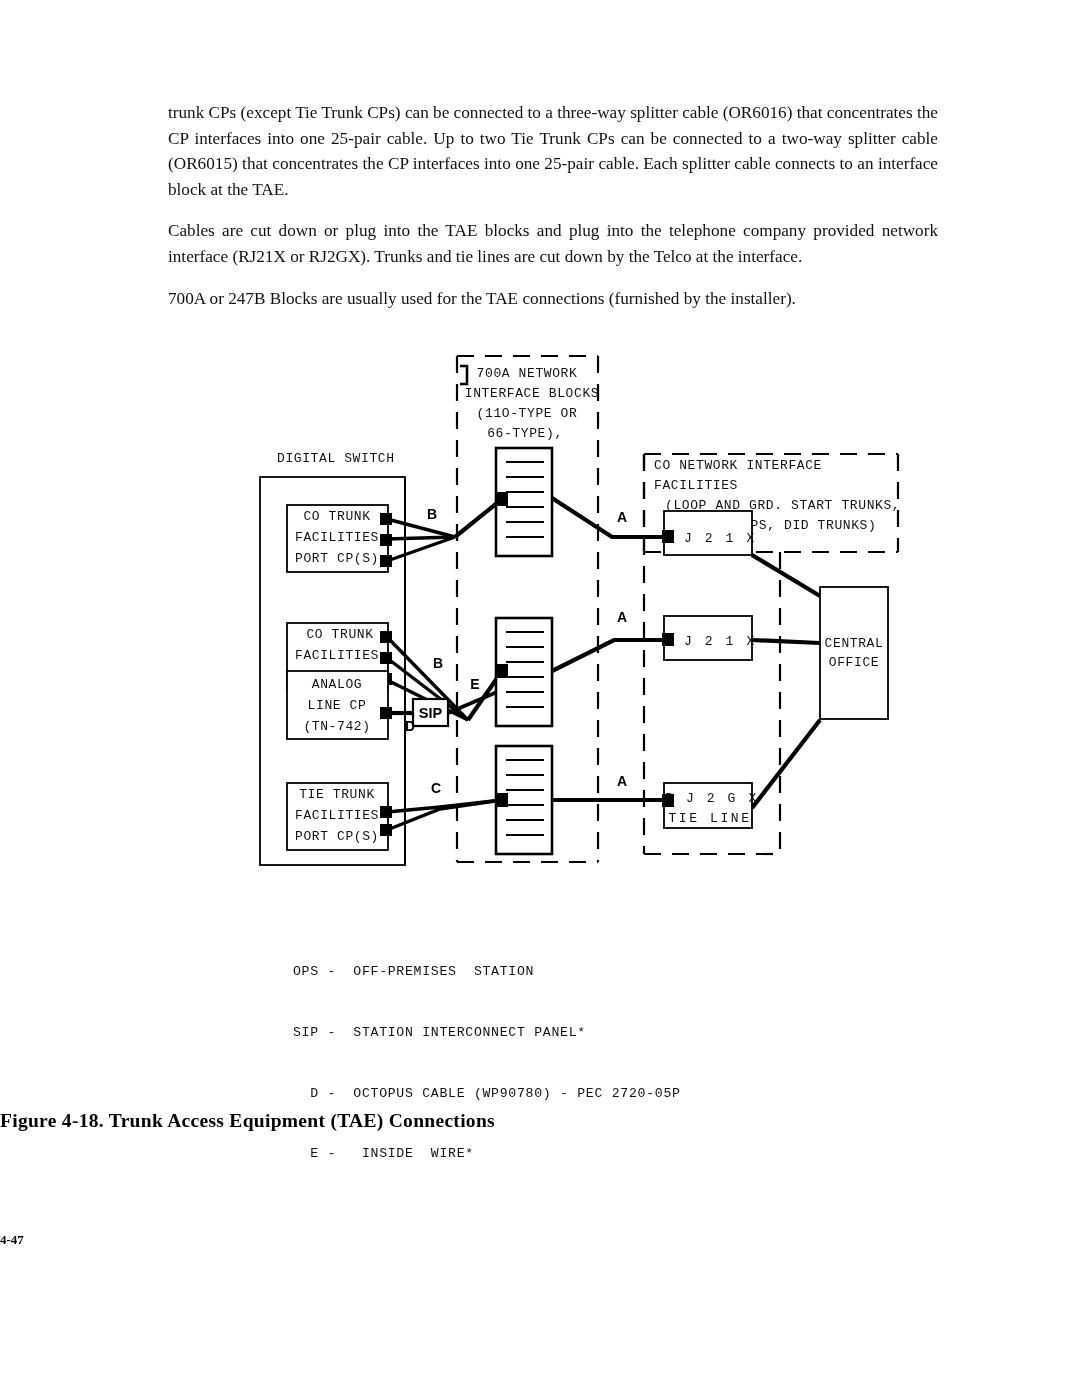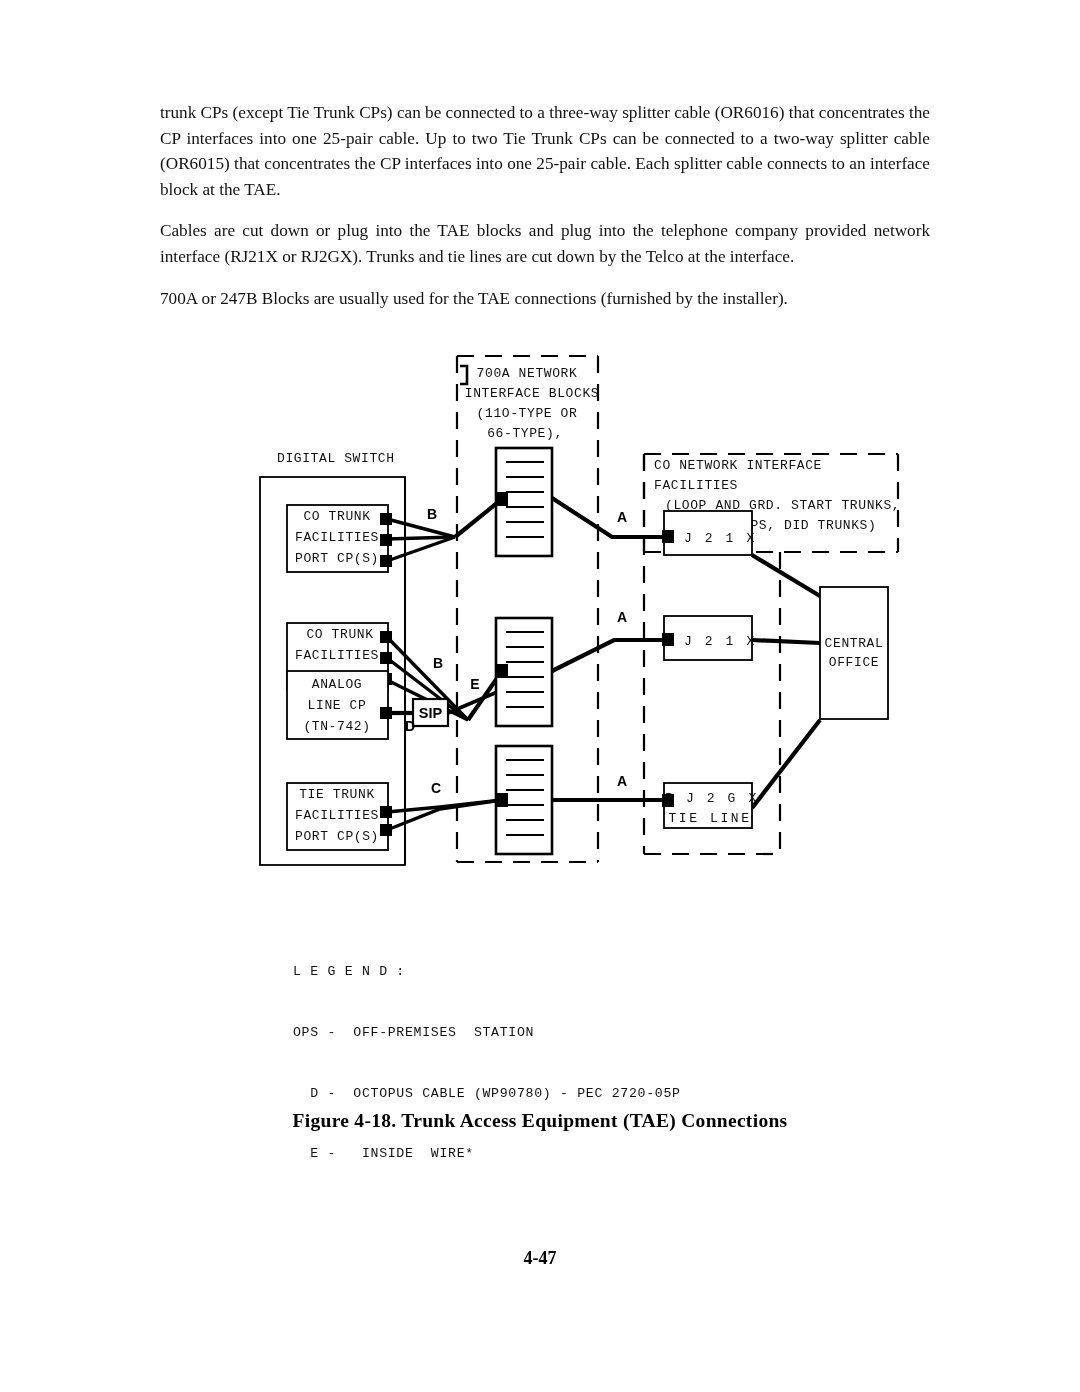--- a/index.html
+++ b/index.html
@@ -63,36 +63,35 @@
     color: #111;
   }
   #legend .lrow { white-space: pre; }
 
   
   #figure-caption {
     position: absolute;
     left: 0;
     top: 1110px;
     width: 1080px;
-    text-align: center;
+    text-align: left;
     font-family: "Liberation Serif", "DejaVu Serif", serif;
     font-weight: bold;
     font-size: 19.5px;
     letter-spacing: 0.3px;
   }
   #page-folio {
     position: absolute;
     left: 0;
     top: 1232px;
     width: 1080px;
-    text-align: center;
+    text-align: left;
     font-family: "Liberation Serif", "DejaVu Serif", serif;
     font-weight: bold;
-    font-size: 18px;
-    margin-top: 16px;
+    font-size: 13px;
   }
   
   text.mono {
     font-family: "Liberation Mono", "DejaVu Sans Mono", monospace;
     font-size: 13px;
     letter-spacing: 0.6px;
     fill: #111;
   }
   text.mono.wide { letter-spacing: 2.6px; }
   text.bold-lbl {
@@ -106,21 +105,21 @@
     font-size: 14.5px;
     font-weight: bold;
     fill: #000;
   }
 </style>
 </head>
 <body>
 
 <div class="page">
 
-  <div class="prose" style="top:100px;">
+  <div class="prose" style="top:100px;margin-left:8px;">
     <p>trunk CPs (except Tie Trunk CPs) can be connected to a three-way splitter cable (OR6016) that concentrates the CP interfaces into one 25-pair cable. Up to two Tie Trunk CPs can be connected to a two-way splitter cable (OR6015) that concentrates the CP interfaces into one 25-pair cable. Each splitter cable connects to an interface block at the TAE.</p>
     <p>Cables are cut down or plug into the TAE blocks and plug into the telephone company provided network interface (RJ21X or RJ2GX). Trunks and tie lines are cut down by the Telco at the interface.</p>
     <p class="last">700A or 247B Blocks are usually used for the TAE connections (furnished by the installer).</p>
   </div>
 
   <div id="figure-area">
     <svg id="figure-svg" width="1080" height="600" viewBox="0 0 1080 600" xmlns="http://www.w3.org/2000/svg">
 
       <g>
         <path d="M 421 26 L 562 26" fill="none" stroke="#000" stroke-width="2.2" stroke-dasharray="17 11"></path>
@@ -329,22 +328,22 @@
       <text class="bold-lbl" x="374" y="401" text-anchor="middle">D</text>
       <text class="bold-lbl" x="439" y="359" text-anchor="middle">E</text>
       <text class="bold-lbl" x="586" y="192" text-anchor="middle">A</text>
       <text class="bold-lbl" x="586" y="292" text-anchor="middle">A</text>
       <text class="bold-lbl" x="586" y="456" text-anchor="middle">A</text>
 
     </svg>
   </div>
 
   <div id="legend">
-    <div class="lrow">L E G E N D :</div>
     <div class="lrow">OPS -  OFF-PREMISES  STATION</div>
+    <div class="lrow">SIP -  STATION INTERCONNECT PANEL*</div>
     <div class="lrow">  D -  OCTOPUS CABLE (WP90780) - PEC 2720-05P</div>
     <div class="lrow">  E -   INSIDE  WIRE*</div>
     
     
   </div>
 
   <div id="figure-caption">Figure 4-18. Trunk Access Equipment (TAE) Connections</div>
   <div id="page-folio">4-47</div>
 
 </div>

